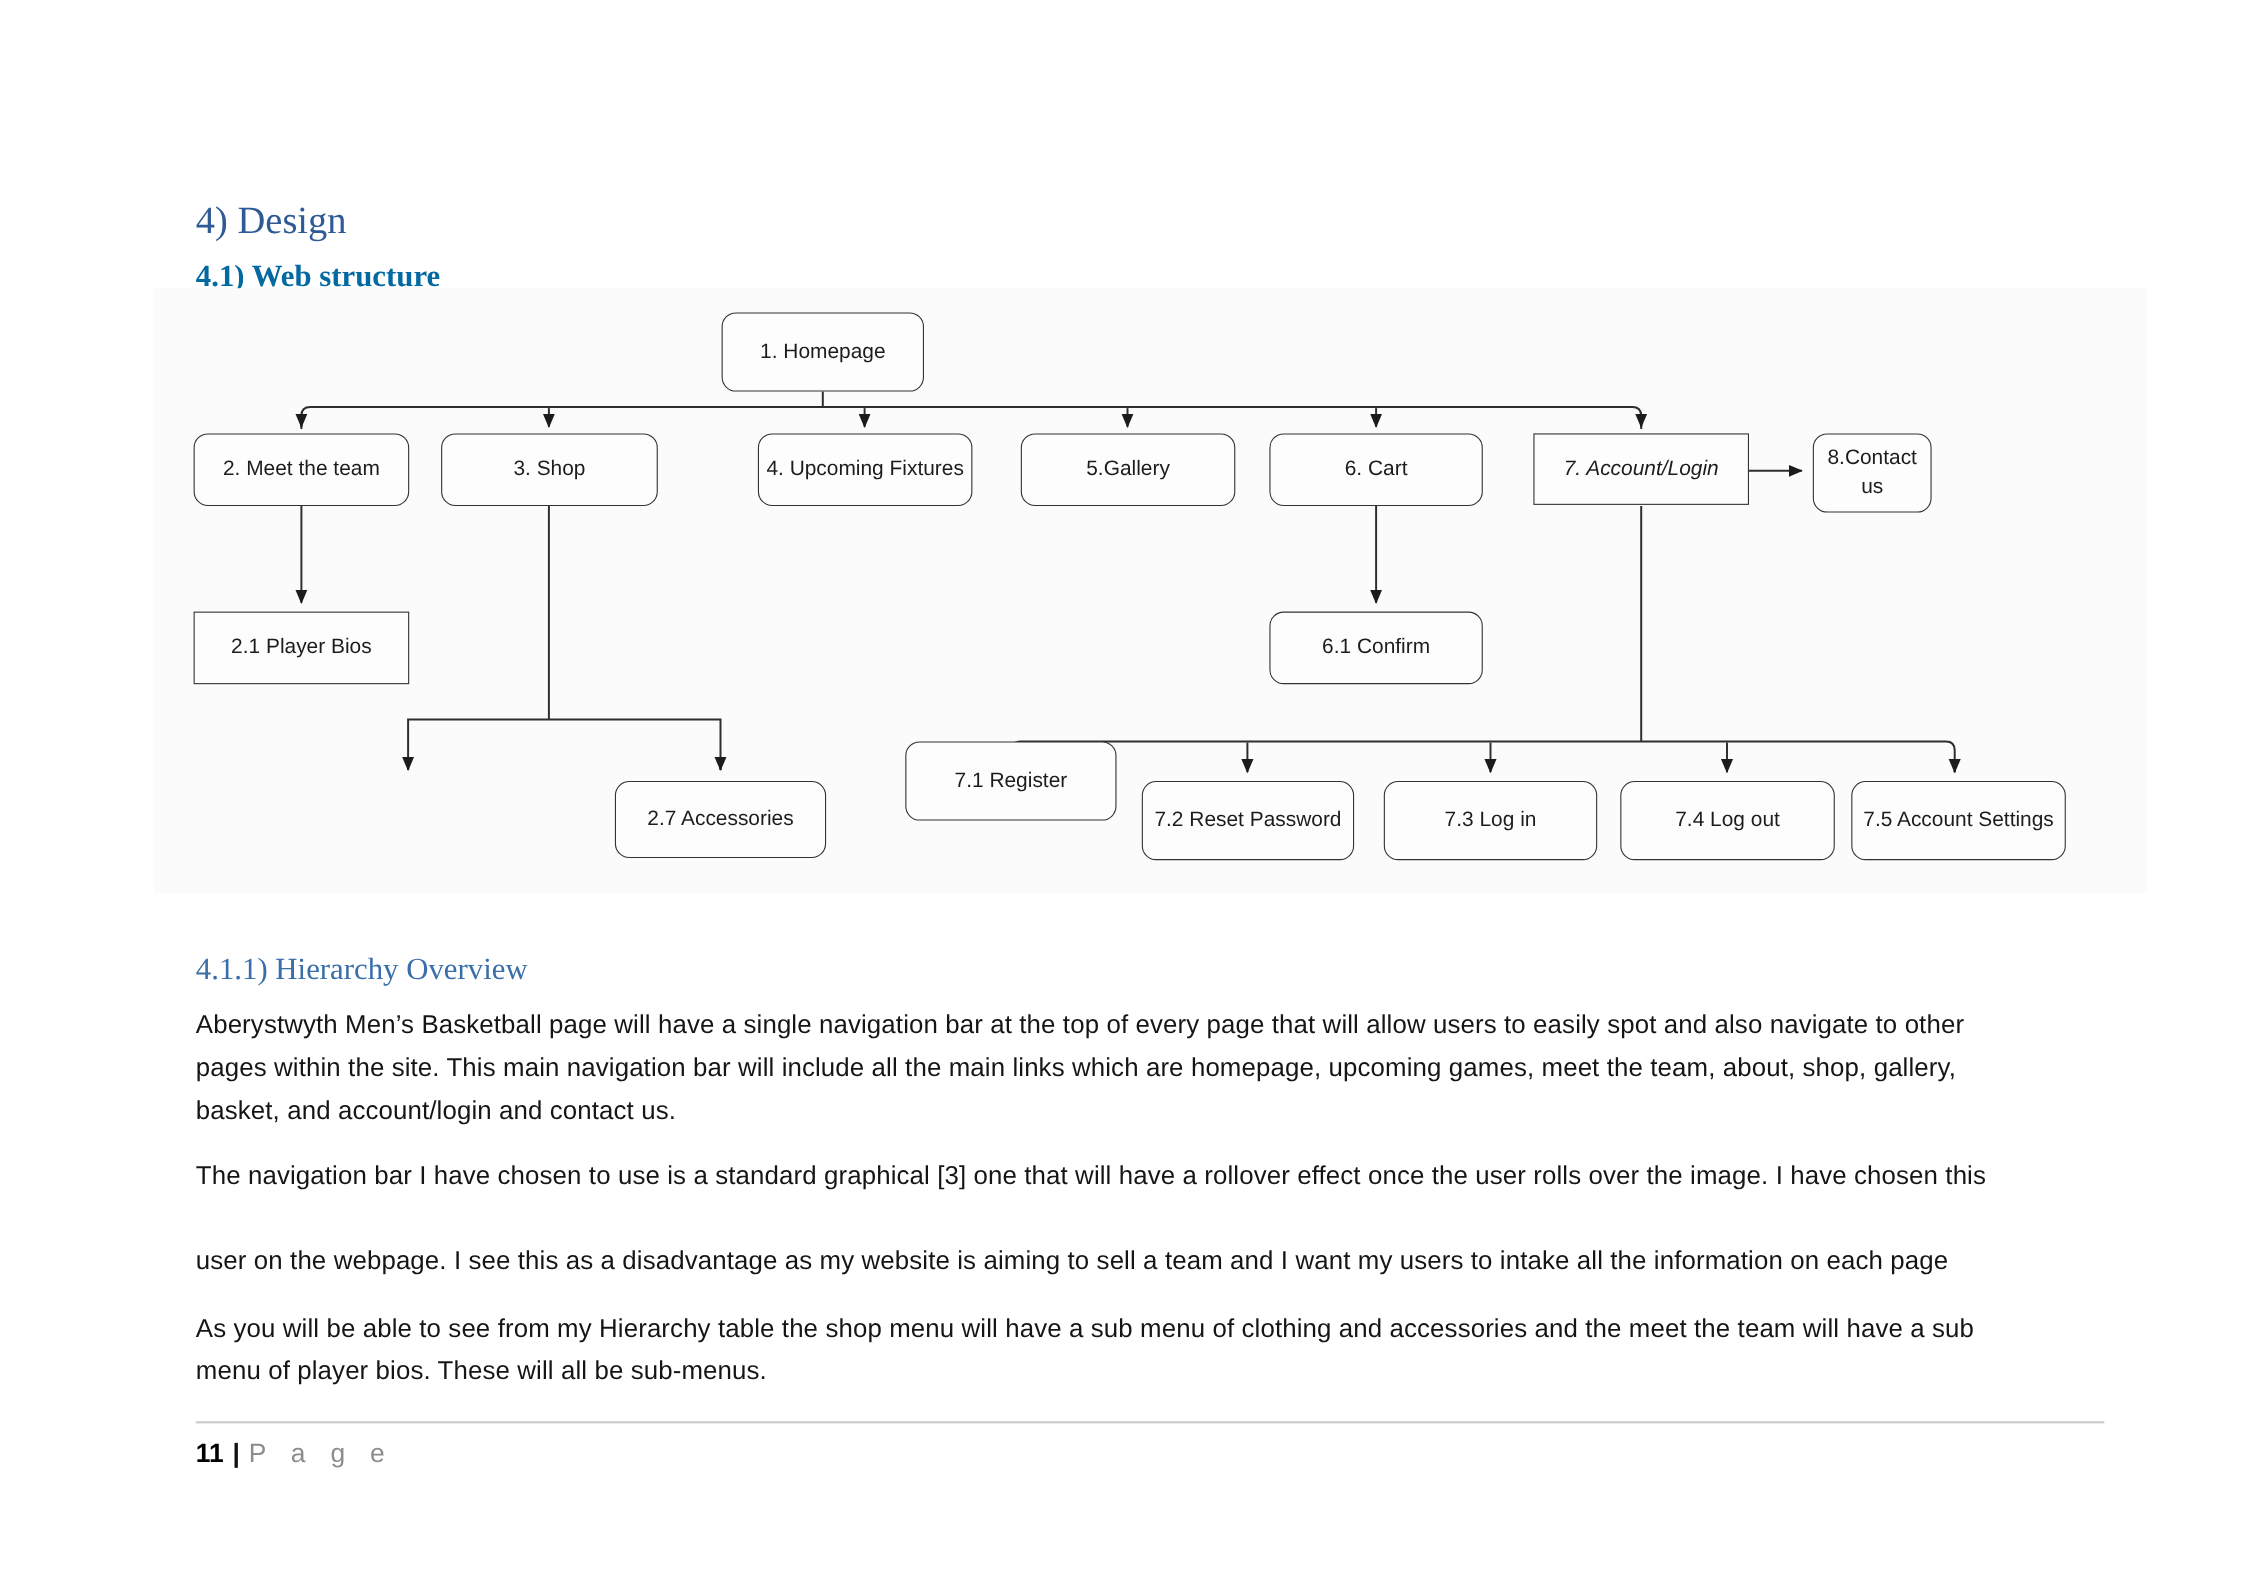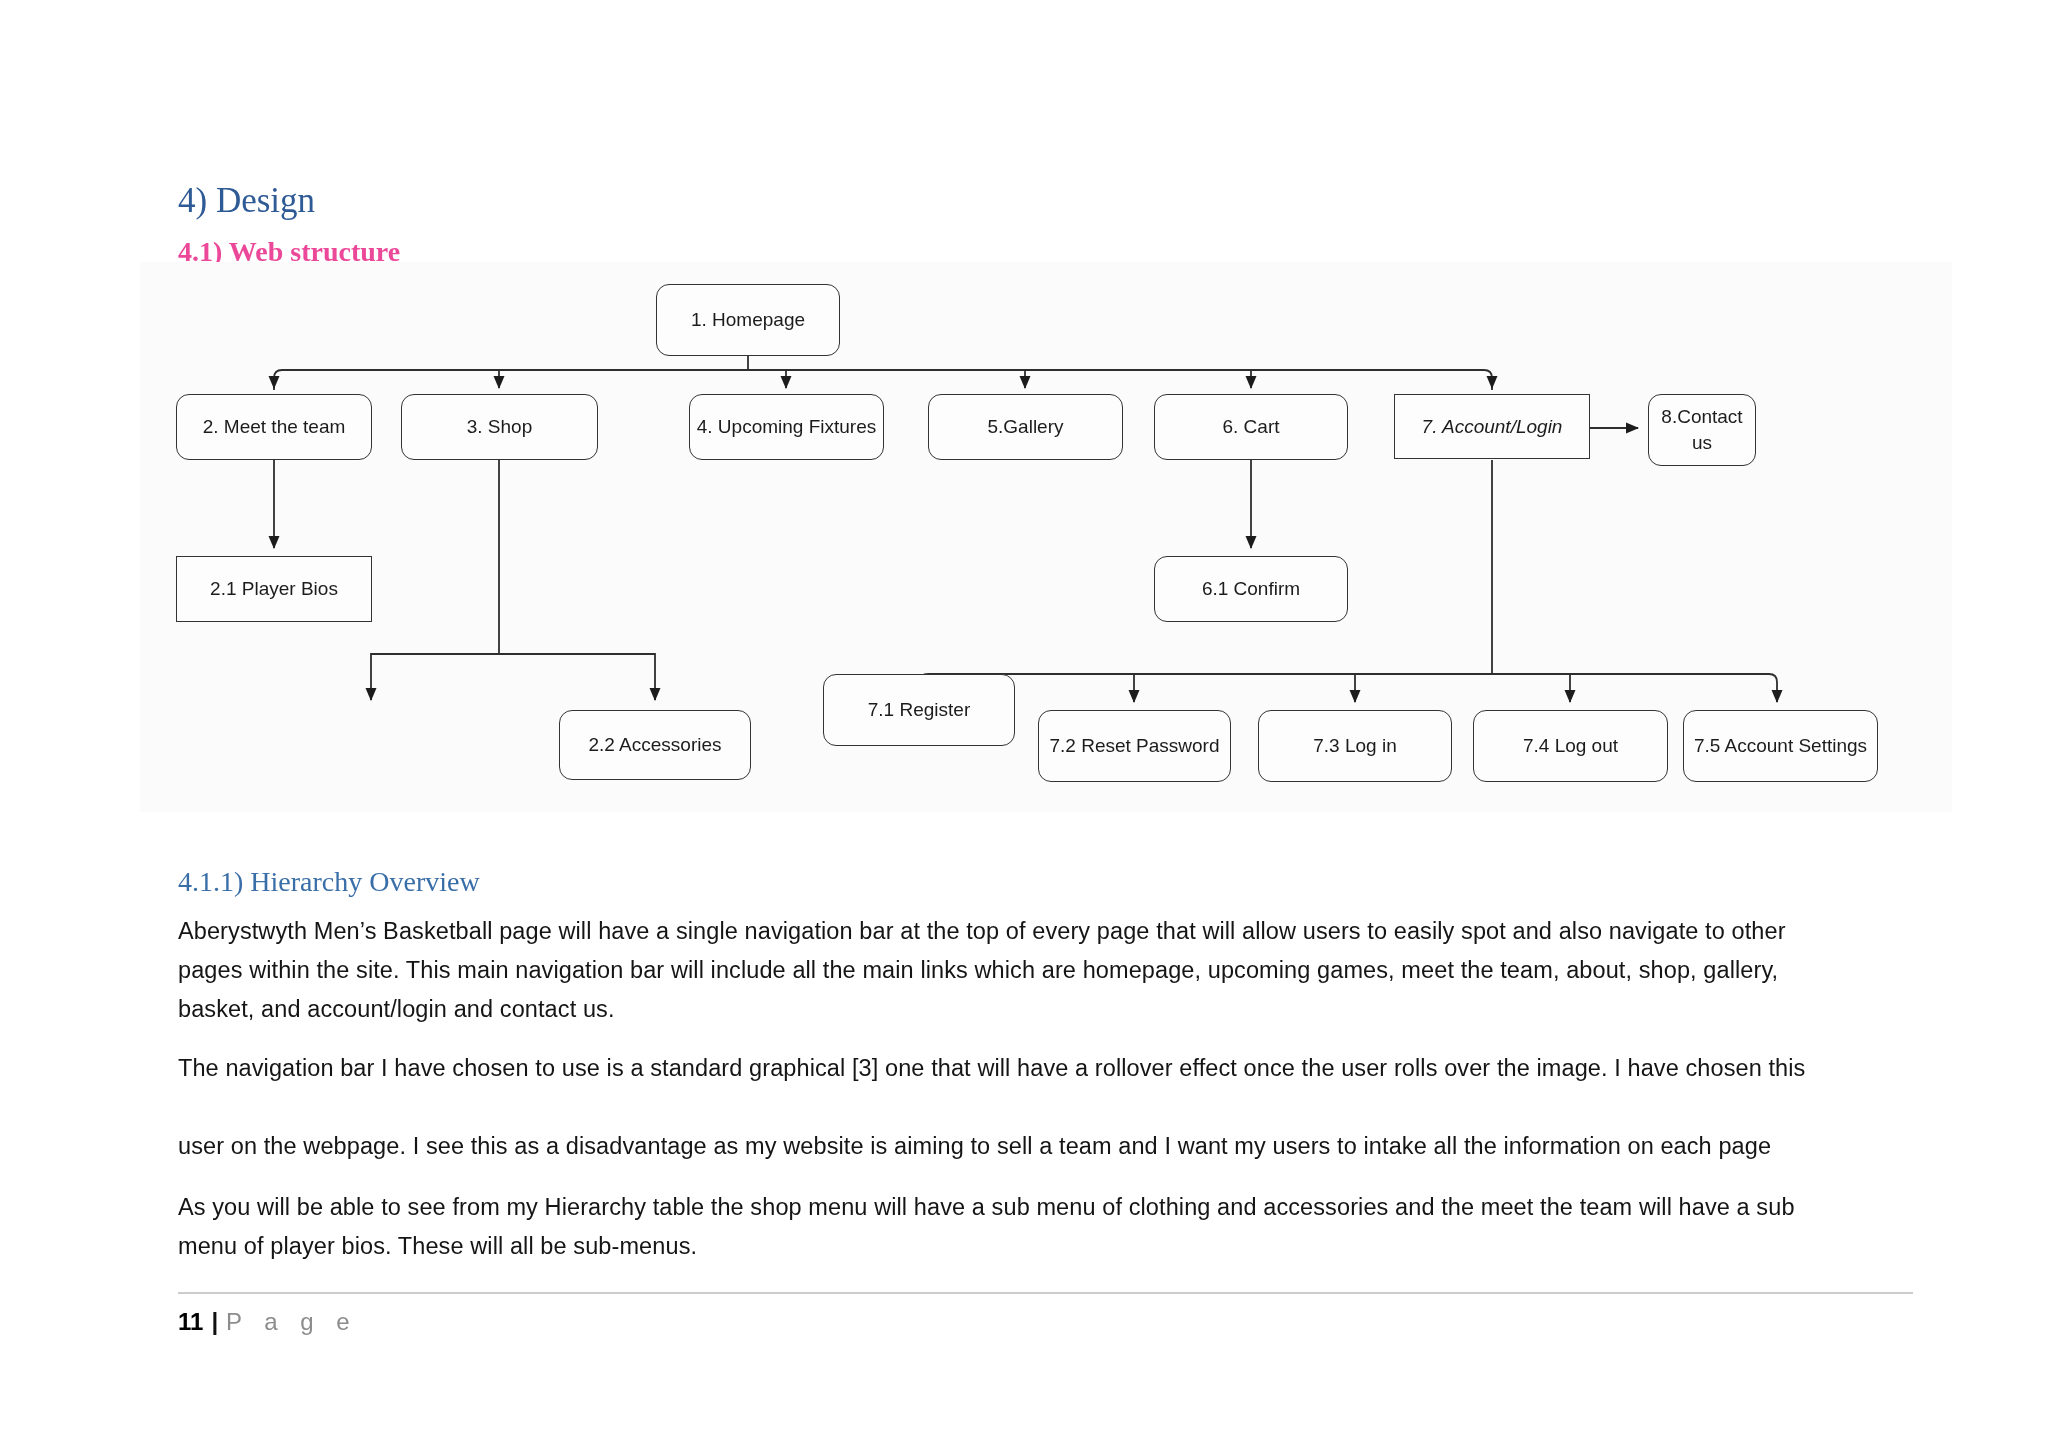--- a/index.html
+++ b/index.html
@@ -2,21 +2,21 @@
 <html><head>
 <meta charset="utf-8">
 <style>
   html,body{margin:0;padding:0;background:#ffffff;}
   .page{position:relative;width:2048px;height:1448px;background:#ffffff;overflow:hidden;
         font-family:"Liberation Sans",sans-serif;color:#161616;}
   
   .h-section{position:absolute;left:178px;top:181px;font-family:"Liberation Serif",serif;
              font-size:35px;font-weight:400;color:#2E5A96;}
   .h-subsection{position:absolute;left:178px;top:236px;font-family:"Liberation Serif",serif;
-                font-size:28px;font-weight:700;color:#ec4899;}
+                font-size:28px;font-weight:700;color:#0369a1;}
   .h-subsub{position:absolute;left:178px;top:866px;font-family:"Liberation Serif",serif;
             font-size:28px;font-weight:400;color:#3A6EA8;}
   
   .diagram-bg{position:absolute;left:140px;top:262px;width:1812px;height:550px;background:#fbfbfc;}
   svg.connectors{position:absolute;left:0;top:0;width:2048px;height:1448px;pointer-events:none;}
   .node{position:absolute;display:flex;align-items:center;justify-content:center;
         background:#fdfdfd;border:1.5px solid #333333;font-size:19px;color:#1c1c1c;
         white-space:nowrap;box-sizing:border-box;text-align:center;}
   .node.rounded{border-radius:13px;}
   .node.square{border-radius:0;}
@@ -88,21 +88,21 @@
   <div class="node rounded" style="left:401px;top:394px;width:197px;height:66px;">3. Shop</div>
   <div class="node rounded" style="left:689px;top:394px;width:195px;height:66px;">4. Upcoming Fixtures</div>
   <div class="node rounded" style="left:928px;top:394px;width:195px;height:66px;">5.Gallery</div>
   <div class="node rounded" style="left:1154px;top:394px;width:194px;height:66px;">6. Cart</div>
   <div class="node square" style="left:1394px;top:394px;width:196px;height:65px;font-style:italic;">7. Account/Login</div>
   <div class="node rounded wrap" style="left:1648px;top:394px;width:108px;height:72px;">8.Contact us</div>
 
   <div class="node square" style="left:176px;top:556px;width:196px;height:66px;">2.1 Player Bios</div>
   <div class="node rounded" style="left:1154px;top:556px;width:194px;height:66px;">6.1 Confirm</div>
 
-  <div class="node rounded" style="left:559px;top:710px;width:192px;height:70px;">2.2 Accessories</div>
+  <div class="node rounded" style="left:559px;top:710px;width:192px;height:70px;">2.7 Accessories</div>
   <div class="node rounded" style="left:823px;top:674px;width:192px;height:72px;">7.1 Register</div>
   <div class="node rounded" style="left:1038px;top:710px;width:193px;height:72px;">7.2 Reset Password</div>
   <div class="node rounded" style="left:1258px;top:710px;width:194px;height:72px;">7.3 Log in</div>
   <div class="node rounded" style="left:1473px;top:710px;width:195px;height:72px;">7.4 Log out</div>
   <div class="node rounded" style="left:1683px;top:710px;width:195px;height:72px;">7.5 Account Settings</div>
 
   <div class="h-subsub">4.1.1) Hierarchy Overview</div>
 
   <div class="bodyline" style="top:912px;">Aberystwyth Men’s Basketball page will have a single navigation bar at the top of every page that will allow users to easily spot and also navigate to other</div>
   <div class="bodyline" style="top:951px;">pages within the site. This main navigation bar will include all the main links which are homepage, upcoming games, meet the team, about, shop, gallery,</div>

